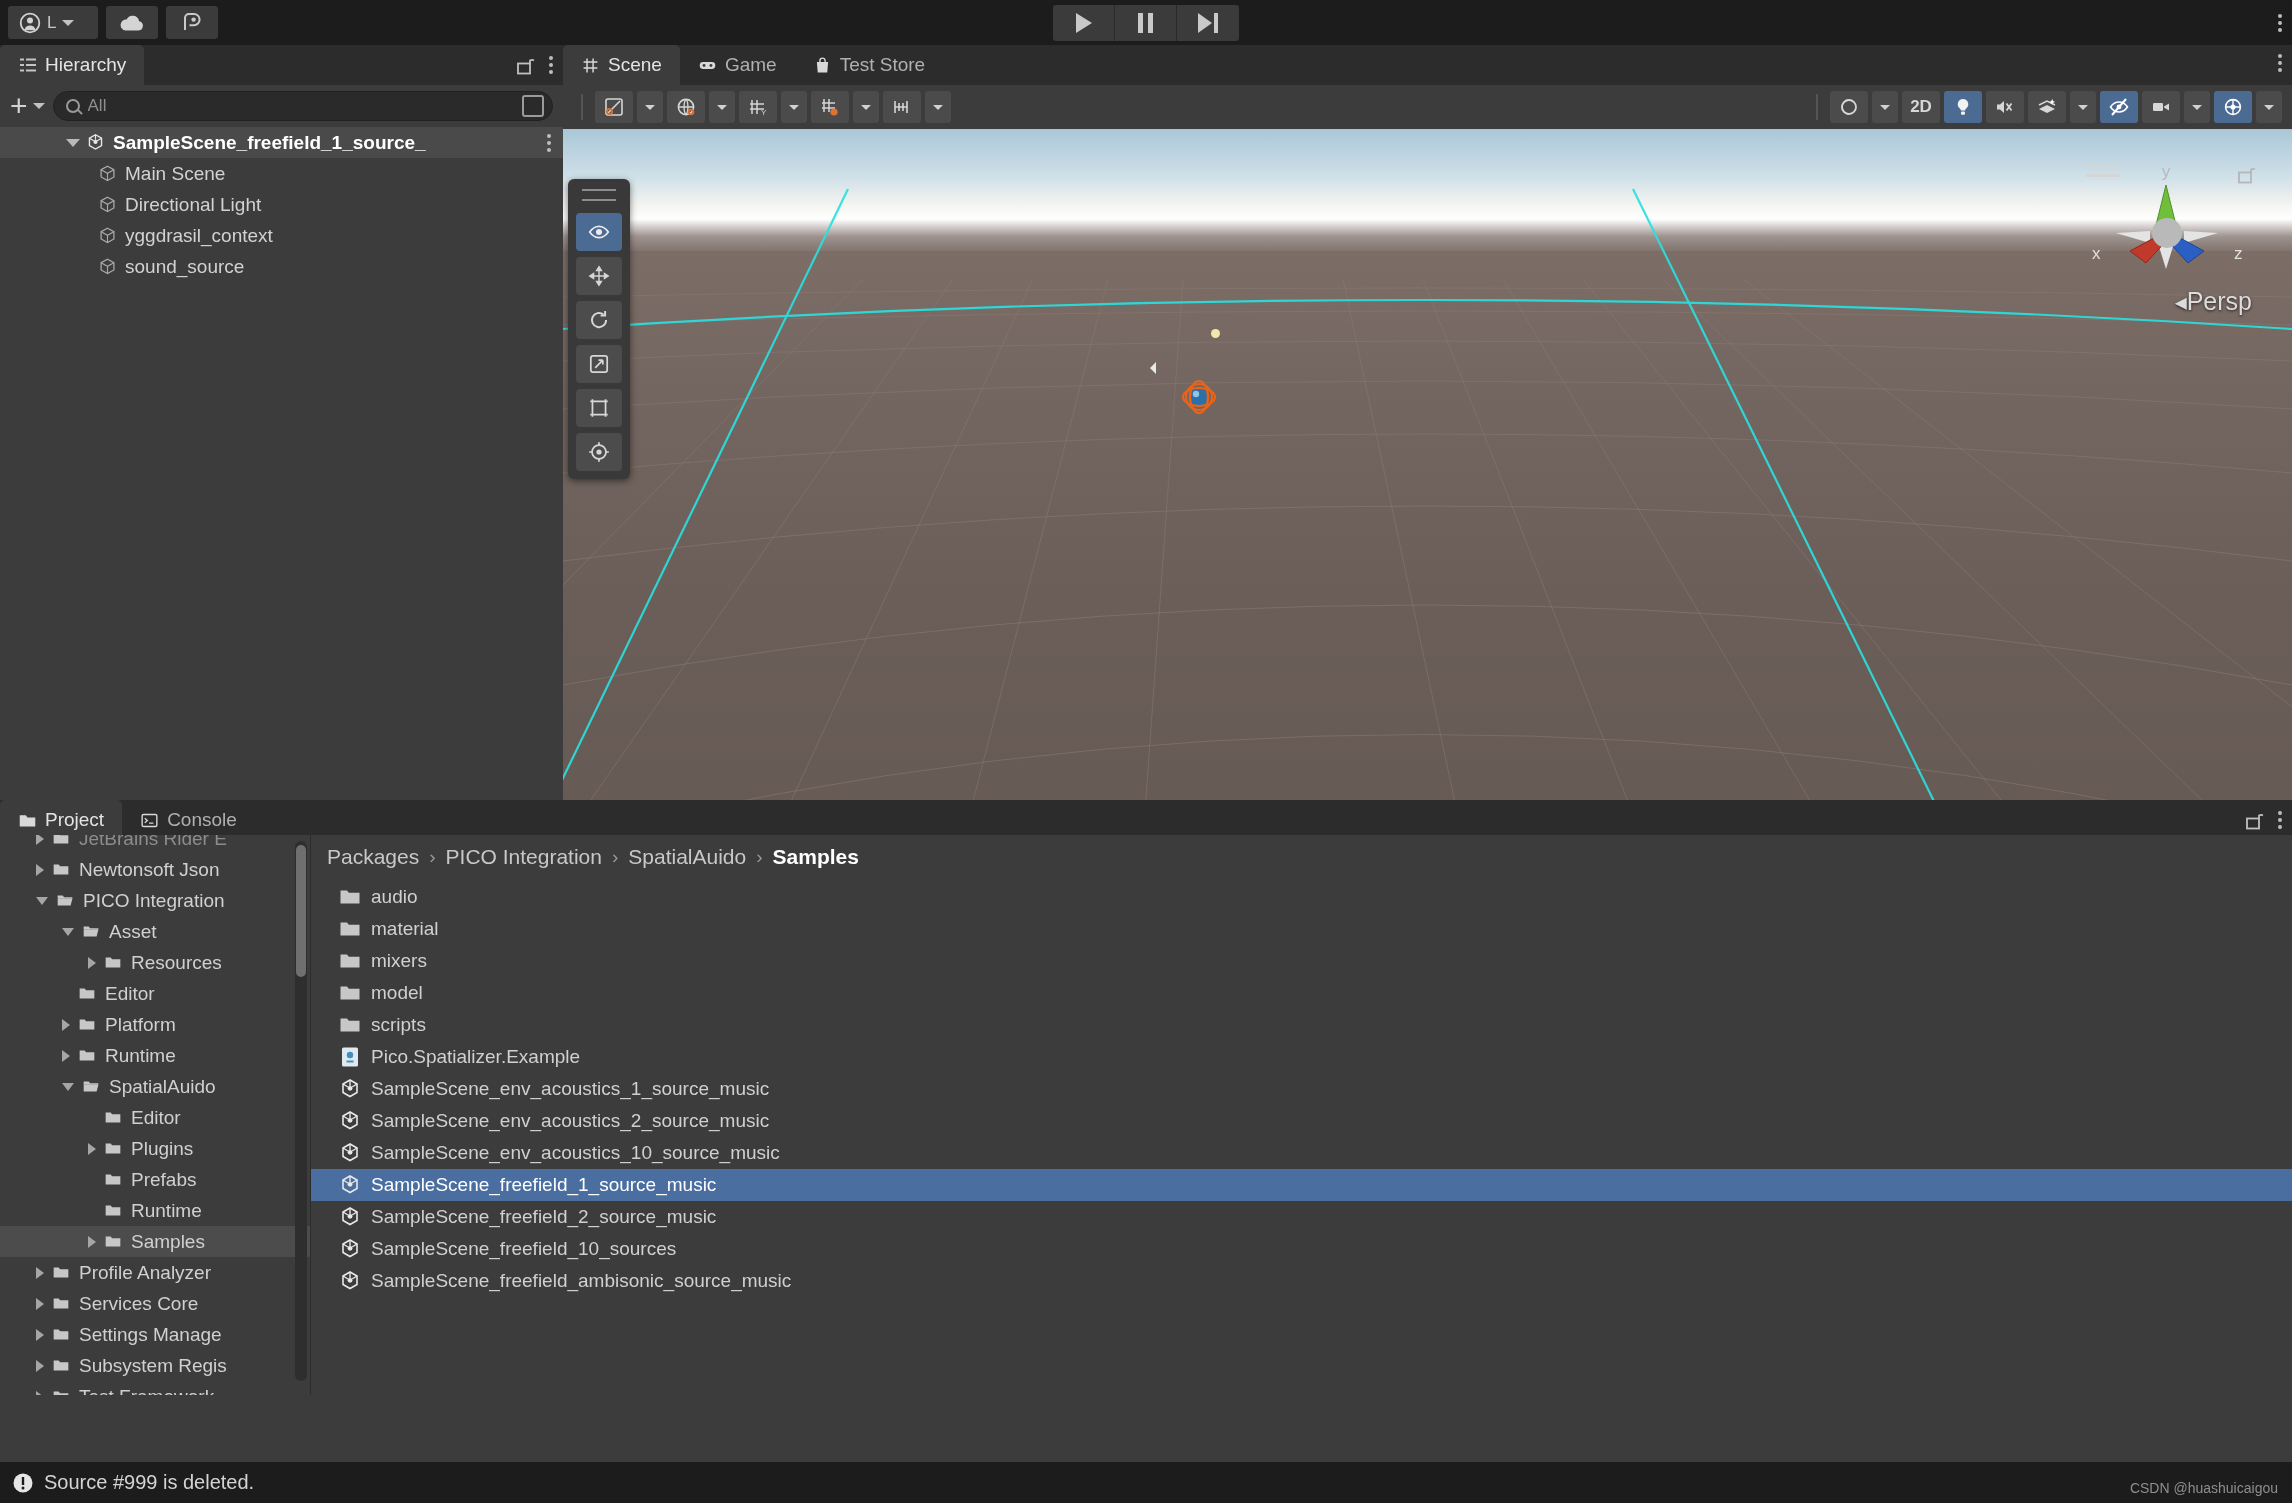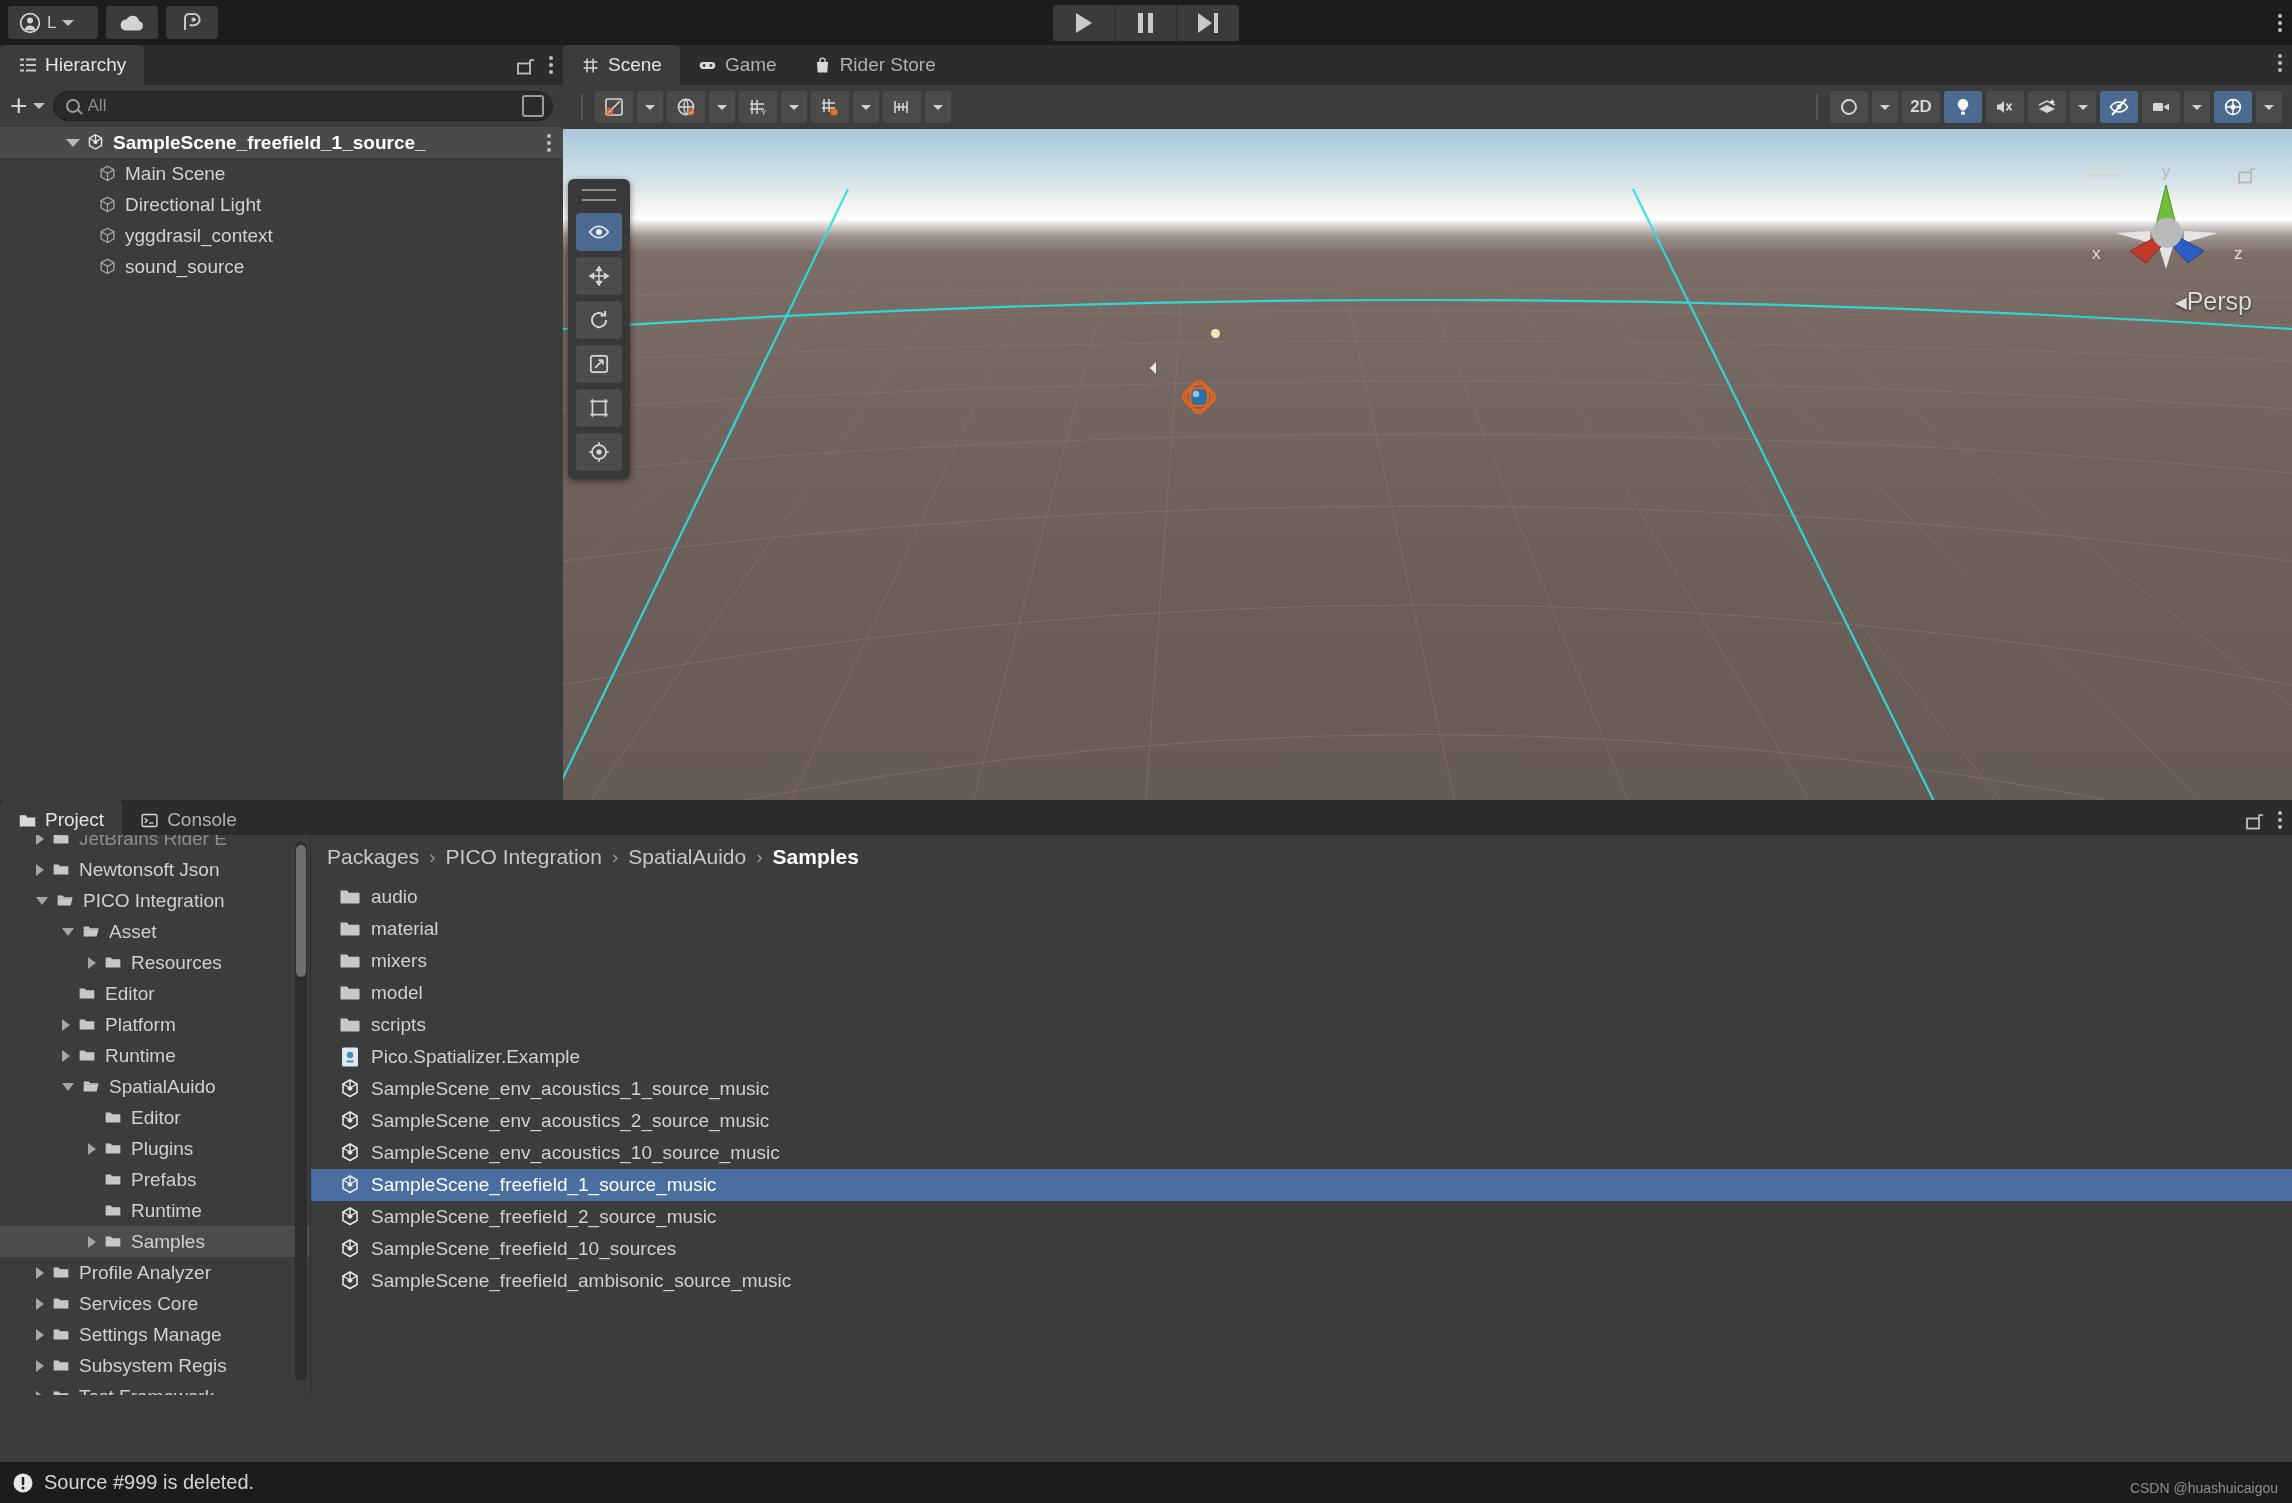--- a/index.html
+++ b/index.html
@@ -351,21 +351,21 @@
           </span>
           <span>Game</span>
         </div>
         <div class="tab">
           <span class="tab-ico">
             <svg width="19" height="19" viewBox="0 0 22 22">
               <path d="M4.5 7h13l-1 12h-11z" fill="#d9d9d9"></path>
               <path d="M8 7V5.4a3 3 0 0 1 6 0V7" fill="none" stroke="#d9d9d9" stroke-width="1.6"></path>
             </svg>
           </span>
-          <span>Rider Store</span>
+          <span>Test Store</span>
         </div>
         <div class="tab-right">
           <span class="kebab">
             <i></i>
             <i></i>
             <i></i>
           </span>
         </div>
       </div>
 

